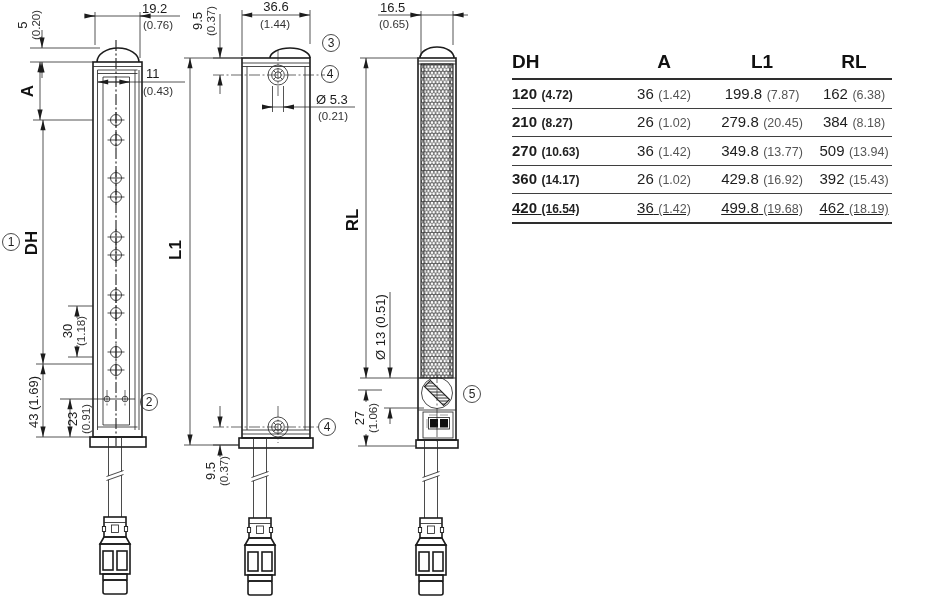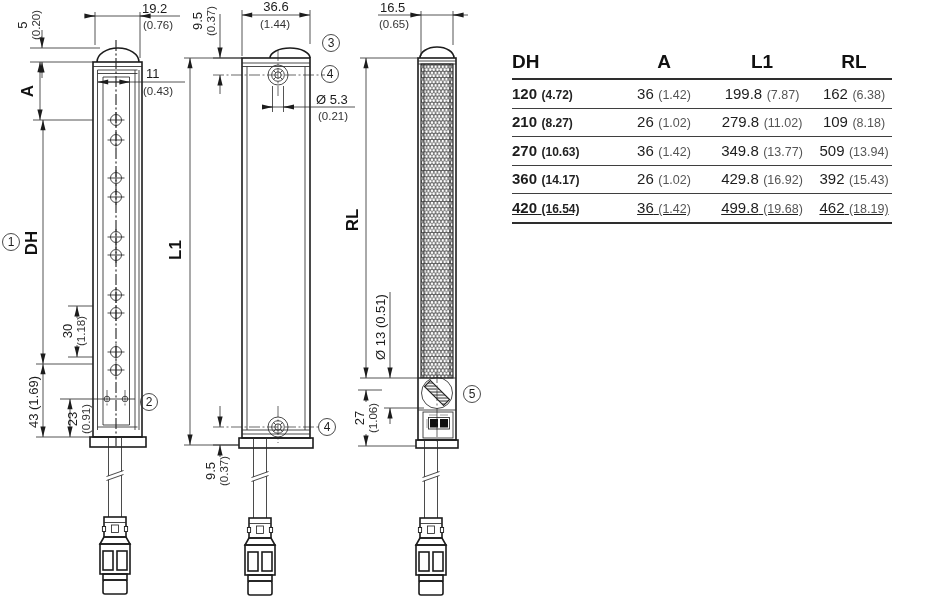--- a/index.html
+++ b/index.html
@@ -359,22 +359,22 @@
   <div class="tr row">
     <div class="tc c0 b"><span class="v">120</span> <span class="p">(4.72)</span></div>
     <div class="tc c1"><span class="v">36</span> <span class="p">(1.42)</span></div>
     <div class="tc c2"><span class="v">199.8</span> <span class="p">(7.87)</span></div>
     <div class="tc c3"><span class="v">162</span> <span class="p">(6.38)</span></div>
   </div>
 
   <div class="tr row">
     <div class="tc c0 b"><span class="v">210</span> <span class="p">(8.27)</span></div>
     <div class="tc c1"><span class="v">26</span> <span class="p">(1.02)</span></div>
-    <div class="tc c2"><span class="v">279.8</span> <span class="p">(11.02)</span></div>
-    <div class="tc c3"><span class="v">109</span> <span class="p">(8.18)</span></div>
+    <div class="tc c2"><span class="v">279.8</span> <span class="p">(20.45)</span></div>
+    <div class="tc c3"><span class="v">384</span> <span class="p">(8.18)</span></div>
   </div>
 
   <div class="tr row">
     <div class="tc c0 b"><span class="v">270</span> <span class="p">(10.63)</span></div>
     <div class="tc c1"><span class="v">36</span> <span class="p">(1.42)</span></div>
     <div class="tc c2"><span class="v">349.8</span> <span class="p">(13.77)</span></div>
     <div class="tc c3"><span class="v">509</span> <span class="p">(13.94)</span></div>
   </div>
 
   <div class="tr row">

